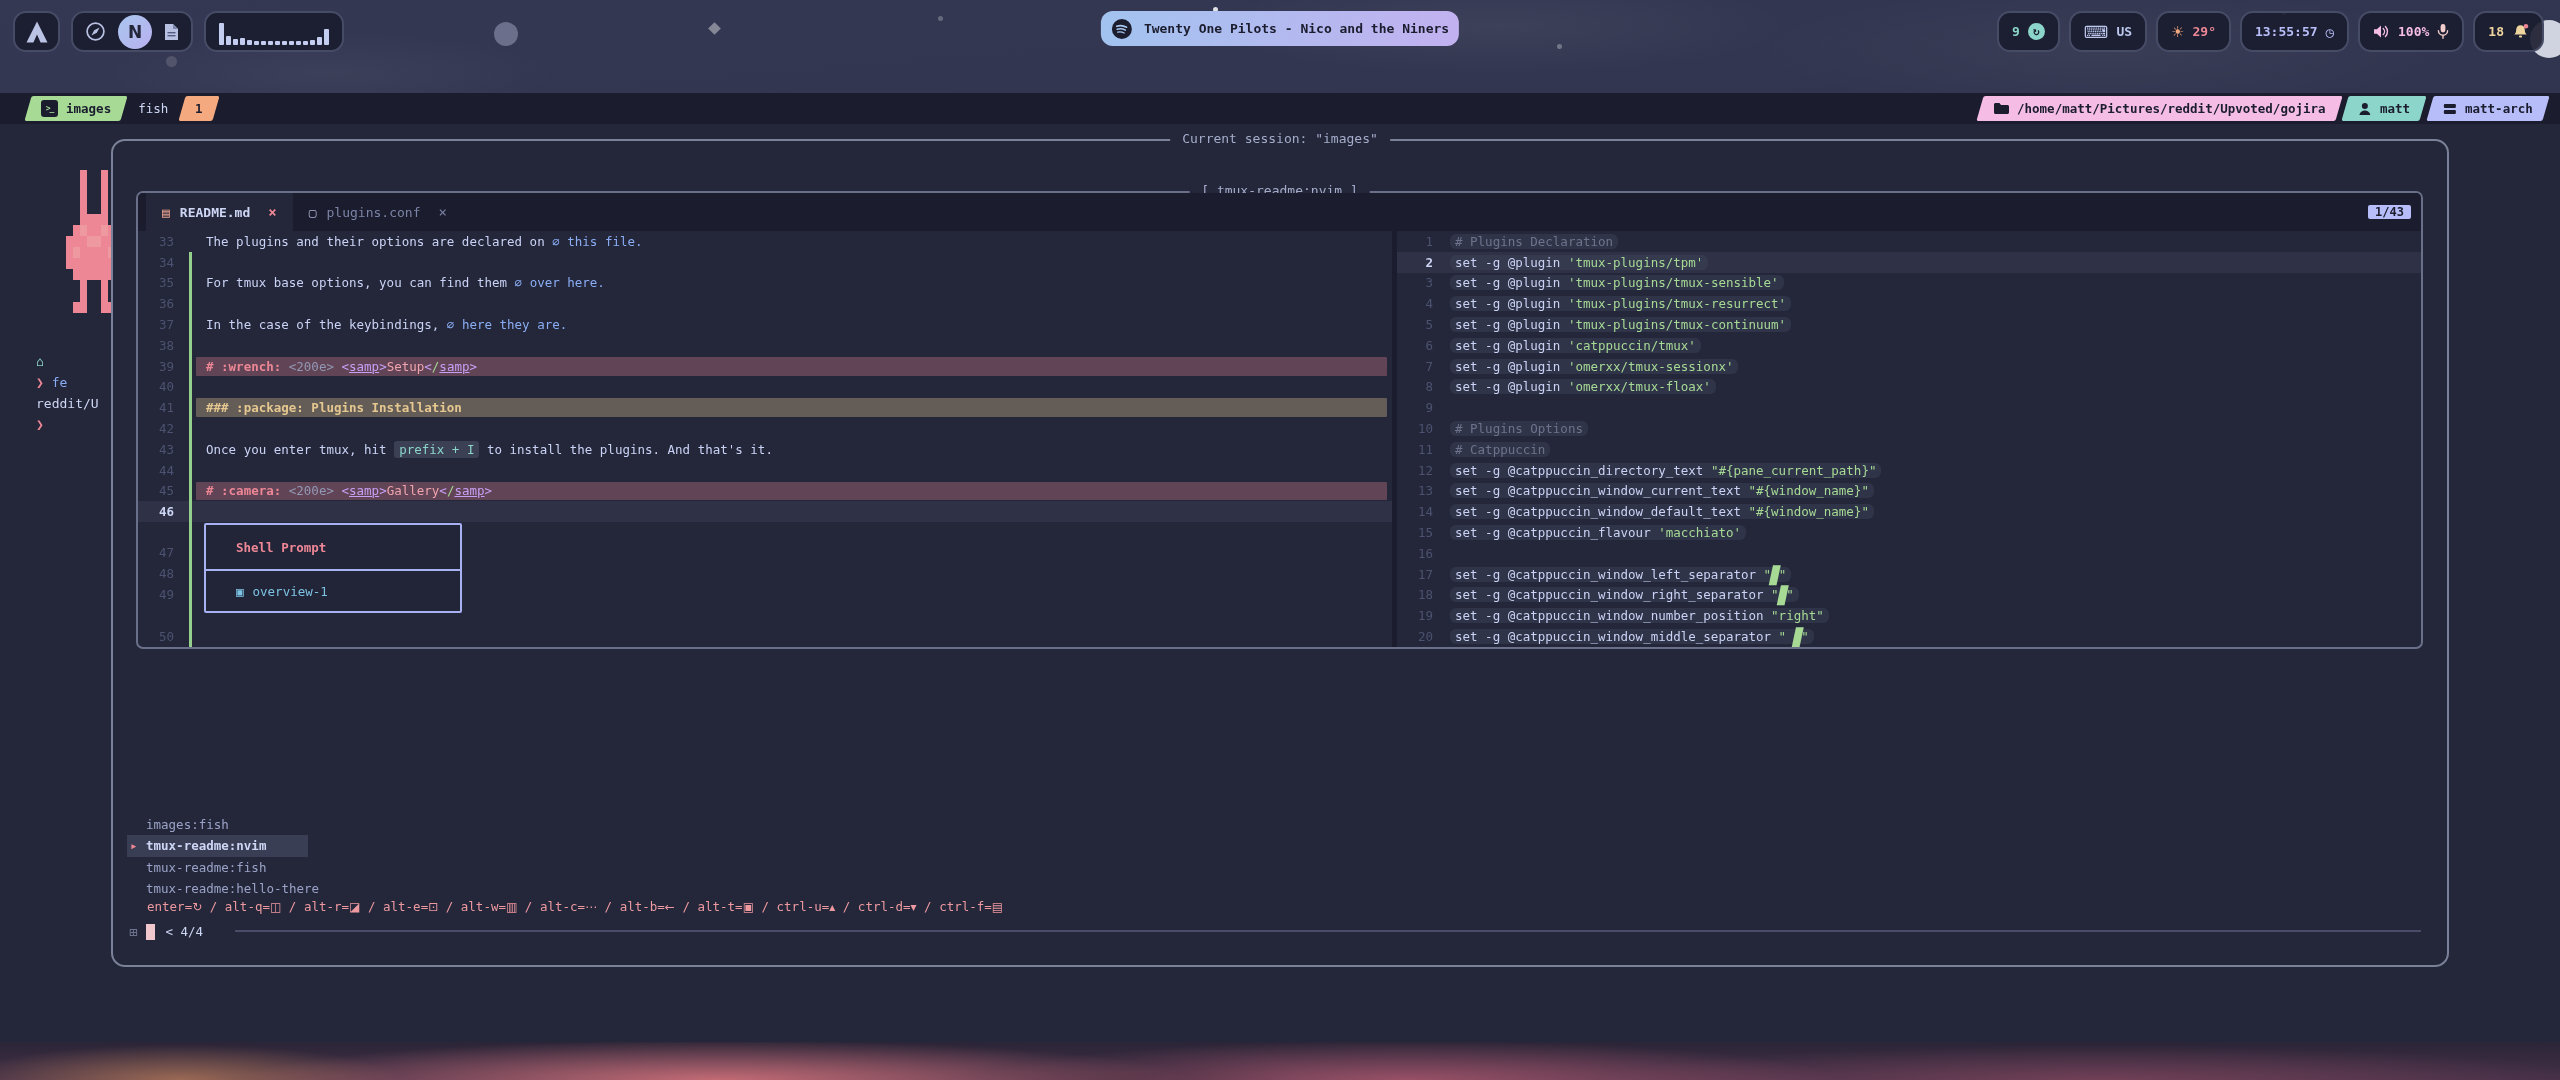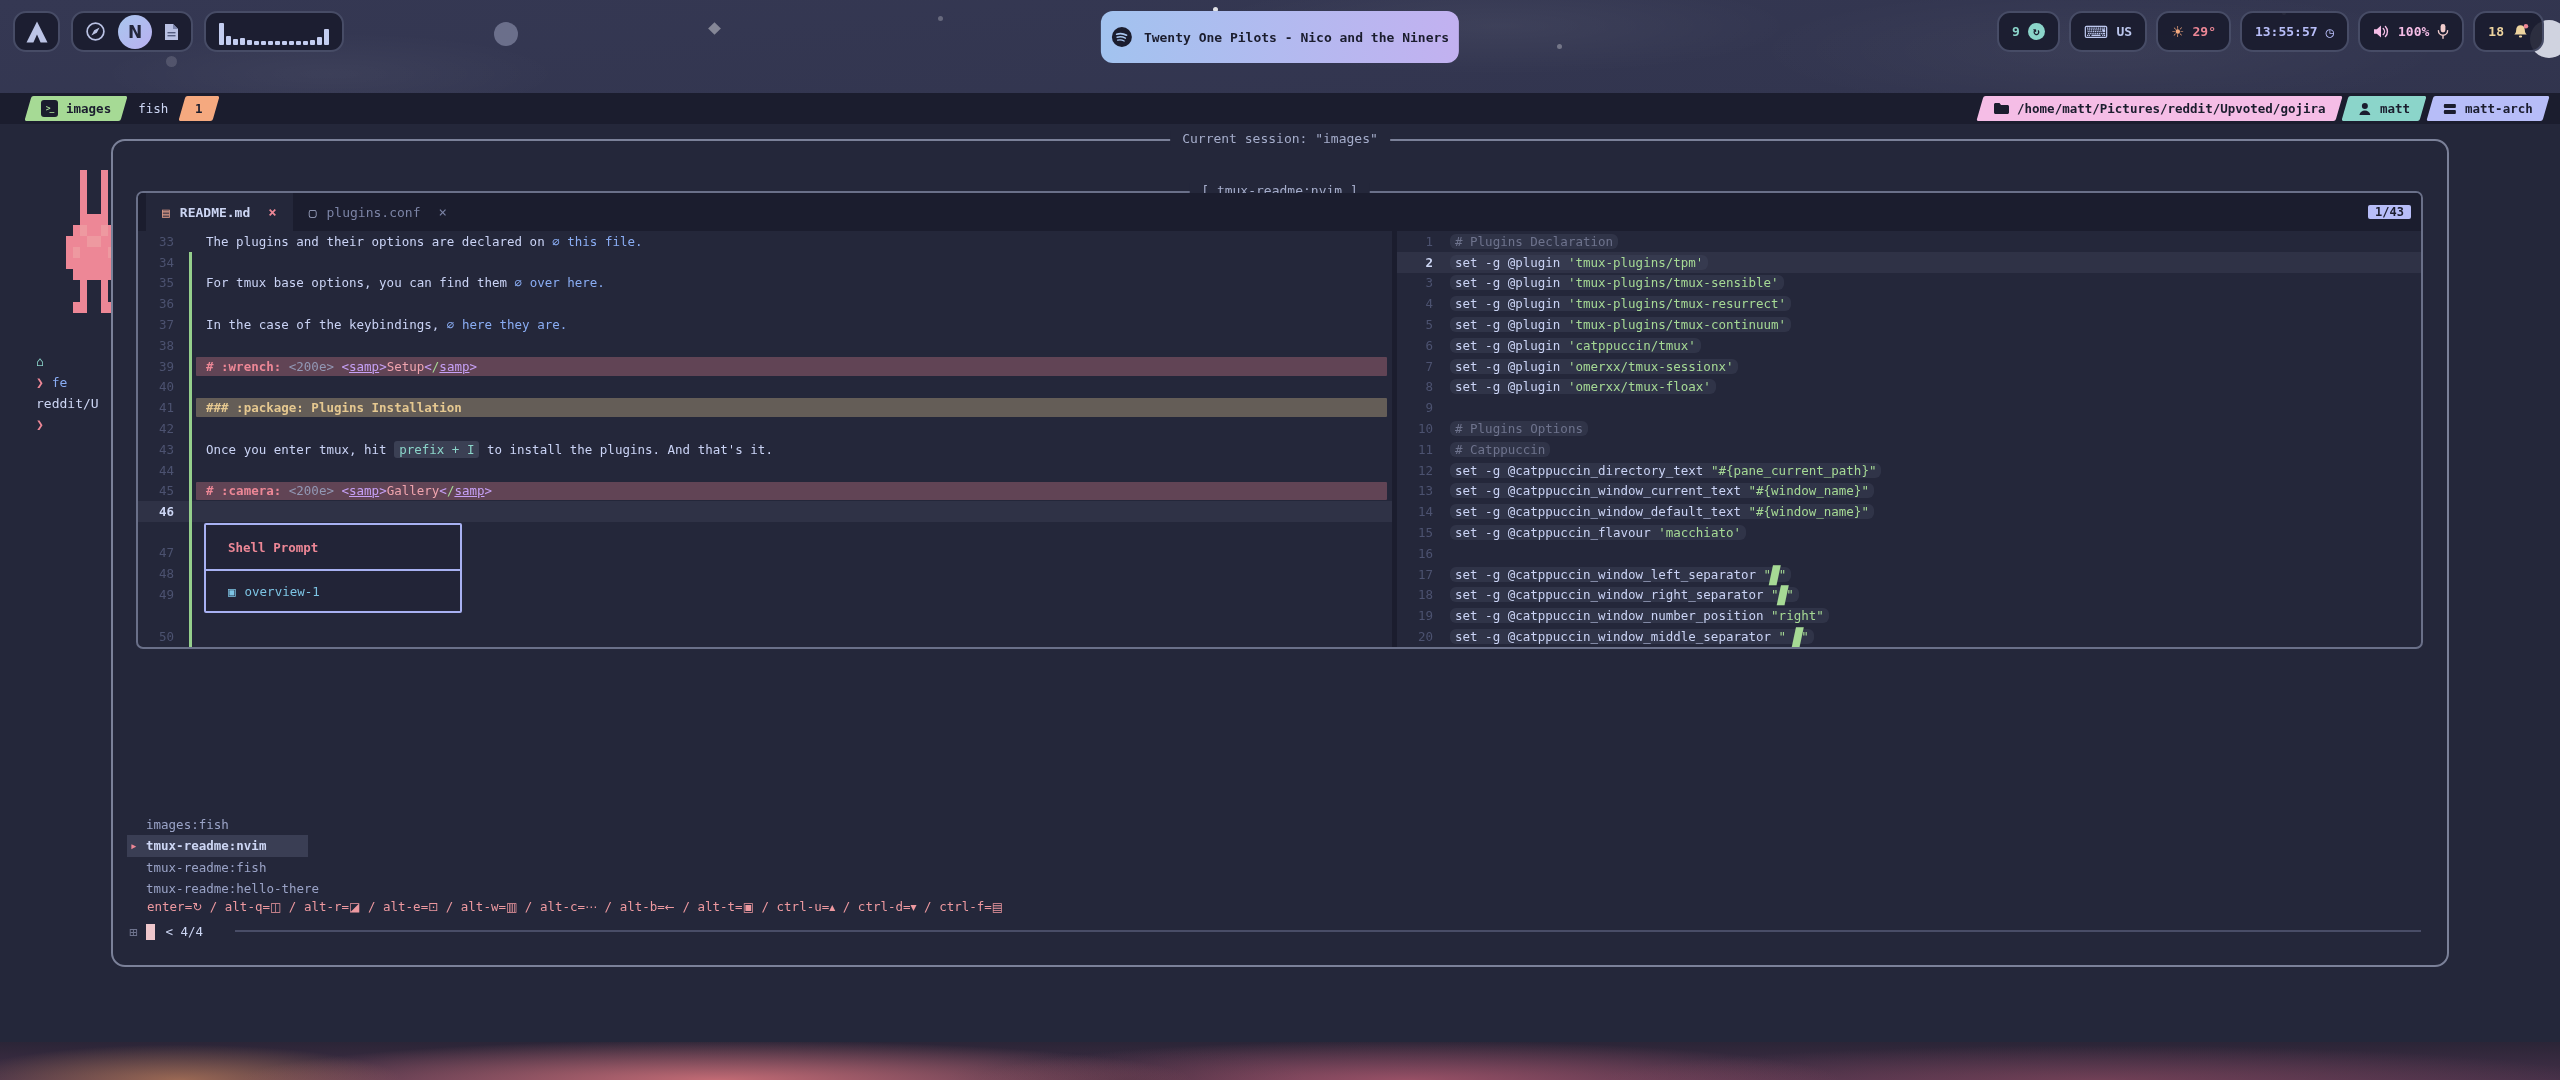--- a/index.html
+++ b/index.html
@@ -18,21 +18,21 @@
 .cluster{position:absolute;top:11px;display:flex;gap:11px;align-items:center}
 .cluster.left{left:13px}
 .cluster.right{right:16px;gap:9px}
 .pill{height:41px;background:rgba(26,28,45,.9);border:2px solid #474c66;border-radius:13px;display:flex;align-items:center;color:#bcc4e6;padding:0 13px;gap:8px;font-size:13px}
 .pill .num{font-weight:bold}
 .arch-pill{width:47px;justify-content:center;padding:0}
 .ws-pill{gap:12px;padding:0 12px}
 .nv-circle{width:34px;height:34px;border-radius:50%;background:linear-gradient(135deg,#a9c6ee,#b9b0f0);display:flex;align-items:center;justify-content:center;color:#23263b;font-weight:bold;font-size:17px;font-family:"DejaVu Sans",sans-serif}
 .cava{display:flex;align-items:flex-end;gap:2px;height:27px}
 .cava i{display:block;width:5px;background:#c3cdf0;border-radius:1px}
-.music-pill{position:absolute;left:50%;top:11px;transform:translateX(-50%);height:52px;border-radius:12px;background:linear-gradient(90deg,#a2c3ef,#c2b1f0);display:flex;align-items:center;gap:11px;padding:0 10px;color:#1b1d2e;font-weight:bold;font-size:13px}
+.music-pill{position:absolute;left:50%;top:11px;transform:translateX(-50%);height:35px;border-radius:12px;background:linear-gradient(90deg,#a2c3ef,#c2b1f0);display:flex;align-items:center;gap:11px;padding:0 10px;color:#1b1d2e;font-weight:bold;font-size:13px}
 .c-teal{color:#8bd5ca}.c-blue{color:#bcc7ee}.c-red{color:#ed8796}.c-peach{color:#f5a97f}
 .c-lav{color:#b7bdf8}.c-pink{color:#f5bde6}.c-yel{color:#eed49f}
 .circ{width:17px;height:17px;border-radius:50%;background:#8bd5ca;color:#1b1d2e;font-size:11px;display:flex;align-items:center;justify-content:center;font-weight:bold}
 .kb-ico{font-size:17px;font-family:"DejaVu Sans",sans-serif}
 .sun-ico{font-size:15px;font-family:"DejaVu Sans",sans-serif}
 .clk-ico{font-size:14px}
 
 .terminal{position:absolute;left:0;top:93px;width:2560px;height:949px;background:#24273a}
 .tmuxbar{position:absolute;top:0;left:0;right:0;height:31px;background:#1b1d2e;display:flex;align-items:center;font-size:12.5px;font-weight:bold}
 .tb-left{display:flex;align-items:center;margin-left:28px;gap:14px}
@@ -96,21 +96,21 @@
 .tk-dimh{color:#9298b5}.tk-red{color:#ed8796;font-weight:bold}.tk-pink{color:#f0a4ae}
 .tk-mauve{color:#c6a0f6}.tk-mauveu{color:#c6a0f6;text-decoration:underline}
 .tk-grn{color:#a6da95}.tk-yel{color:#e5c890;font-weight:bold}
 .tk-lnk{color:#8aadf4}.tk-lnki{color:#8aadf4}
 .tk-codei{color:#8bd5ca;background:#3b4054;border-radius:3px;padding:1px 5px}
 .tk-sep{color:#a6da95;display:inline-block;transform:skewX(-12deg) scaleY(1.35);font-weight:bold}
 
 .tableblock{height:104px;position:relative;font-size:12.5px}
 .tableblock .ln{position:absolute;left:0;width:46px;text-align:right;padding-right:10px;color:#4c5270}
 .mdtable{position:absolute;left:66px;top:1px;width:258px;height:90px;border:2px solid #a8b1f2;border-radius:2px;background:rgba(27,29,46,.25)}
-.mdrow{height:46px;display:flex;align-items:center;padding-left:22px;gap:9px}
+.mdrow{height:46px;display:flex;align-items:center;padding-left:30px;gap:9px}
 .mdrow.hdr{border-bottom:2px solid #a8b1f2;color:#ed8796;font-weight:bold}
 .mdrow.cellrow{height:40px;color:#7dc4e4}
 
 .session-list{position:absolute;left:14px;top:673px;right:30px}
 .sess{height:21.3px;display:flex;align-items:center;font-size:12.5px;color:#9aa3c7}
 .sess .hl{display:inline-flex;align-items:center;height:21.3px}
 .sess .ptr{width:17px;padding-left:3px;color:transparent}
 .sess .lbl{padding-left:2px}
 .sess.sel .hl{background:#3a3e54}
 .sess.sel .ptr{color:#ed8796}

